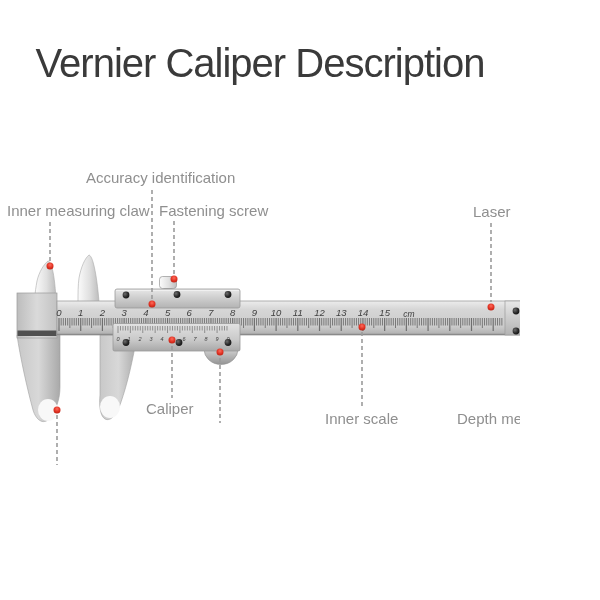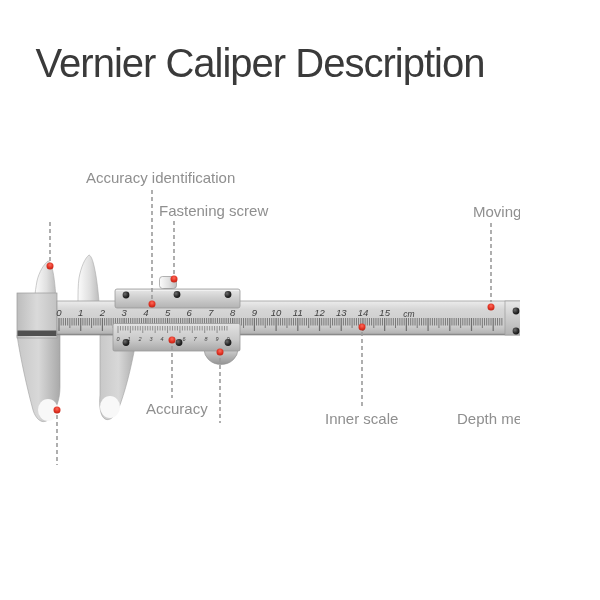--- a/index.html
+++ b/index.html
@@ -422,19 +422,20 @@
       <circle cx="491" cy="307" r="3.5" fill="url(#gRed)"></circle>
       <circle cx="172" cy="340" r="3.5" fill="url(#gRed)"></circle>
       <circle cx="220" cy="352" r="3.5" fill="url(#gRed)"></circle>
       <circle cx="362" cy="327" r="3.5" fill="url(#gRed)"></circle>
       <circle cx="561" cy="321" r="3.5" fill="url(#gRed)"></circle>
       <circle cx="57" cy="410" r="3.5" fill="url(#gRed)"></circle>
     </g>
   </svg>
 
   <div class="lbl lbl-accuracy">Accuracy identification</div>
+  <div class="lbl lbl-inner-claw">Inner measuring claw</div>
   <div class="lbl lbl-fastening">Fastening screw</div>
-  <div class="lbl lbl-ruler">Moving</div>
-  <div class="lbl lbl-vernier">Accuracy</div>
+  <div class="lbl lbl-ruler">Laser</div>
+  <div class="lbl lbl-vernier">Caliper</div>
   <div class="lbl lbl-laser-scale">Inner scale</div>
   <div class="lbl lbl-depth-strip">Depth measuring strip</div>
 
 </div>
 
 </body></html>

